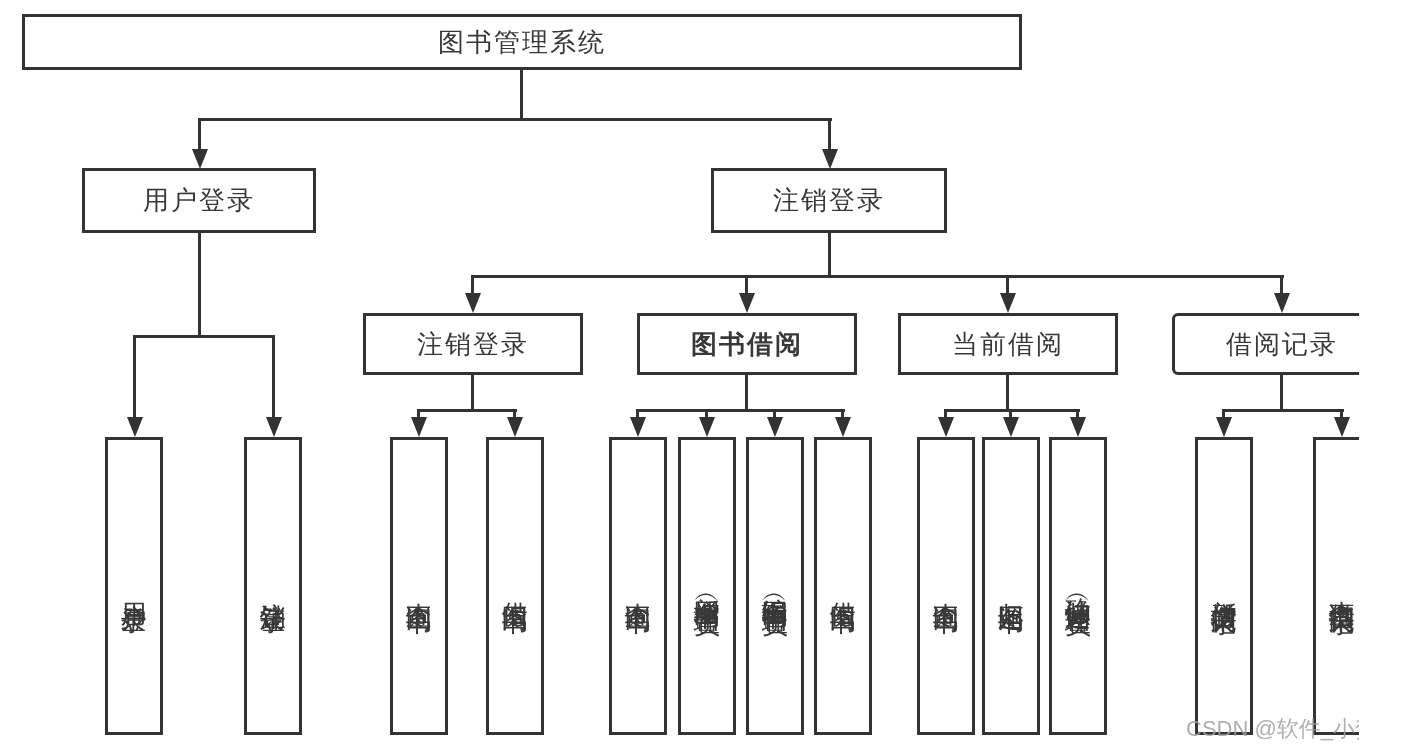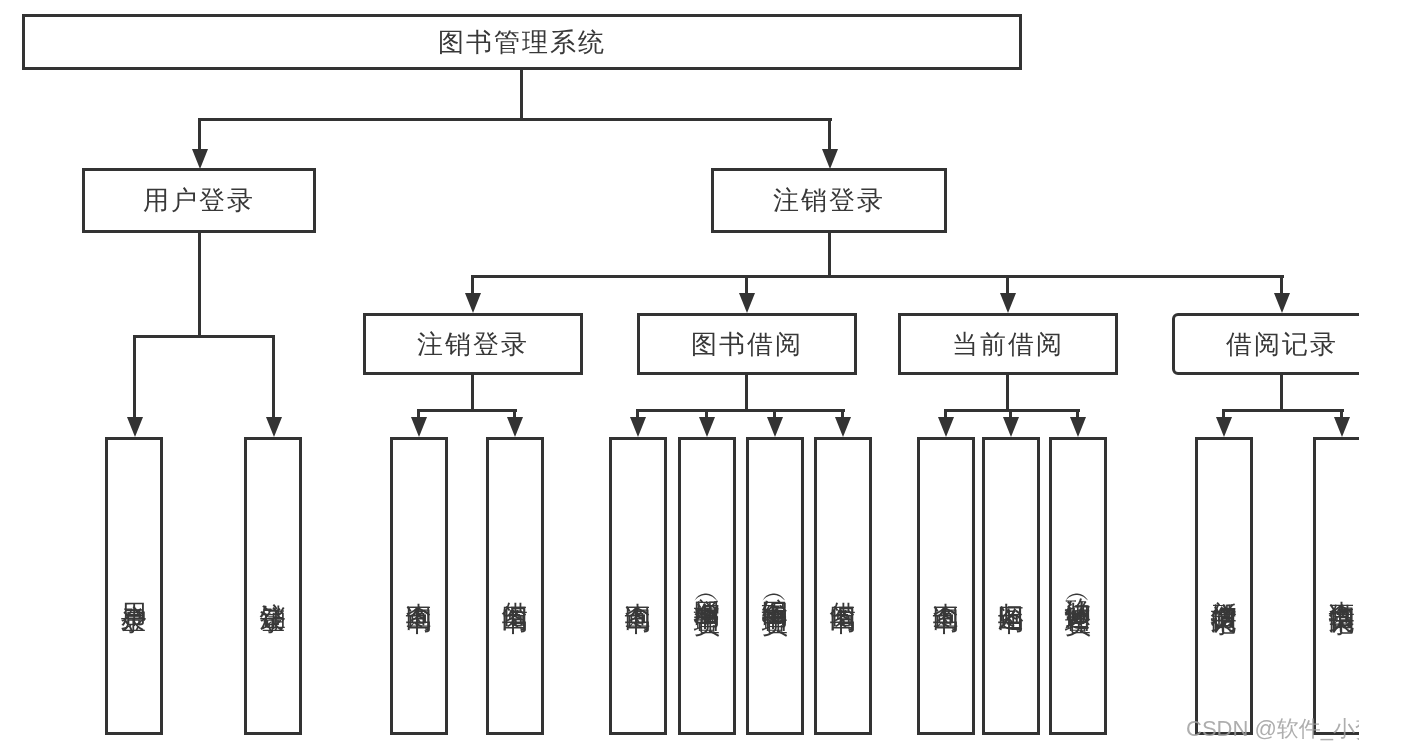--- a/index.html
+++ b/index.html
@@ -61,21 +61,21 @@
   <div class="line vline" style="left:471px; top:278px; height:20px;"></div>
   <div class="head" style="left:465px; top:293px;"></div>
   <div class="line vline" style="left:745px; top:278px; height:20px;"></div>
   <div class="head" style="left:739px; top:293px;"></div>
   <div class="line vline" style="left:1006px; top:278px; height:20px;"></div>
   <div class="head" style="left:1000px; top:293px;"></div>
   <div class="line vline" style="left:1280px; top:278px; height:20px;"></div>
   <div class="head" style="left:1274px; top:293px;"></div>
 
   <div class="box" style="left:363px; top:313px; width:220px; height:62px;">注销登录</div>
-  <div class="box" style="left:637px; top:313px; width:220px; height:62px;">图书借阅</div>
+  <div class="box" style="left:637px; top:313px; width:220px; height:62px;font-weight:bold;">图书借阅</div>
   <div class="box" style="left:898px; top:313px; width:220px; height:62px;text-align:center;">当前借阅</div>
   <div class="box" style="left:1172px; top:313px; width:220px; height:62px;border-radius:6px;">借阅记录</div>
 
   <div class="line vline" style="left:471px; top:375px; height:34px;"></div>
   <div class="line vline" style="left:745px; top:375px; height:34px;"></div>
   <div class="line vline" style="left:1006px; top:375px; height:34px;"></div>
   <div class="line vline" style="left:1280px; top:375px; height:34px;"></div>
 
   <div class="line hline" style="left:417px; top:409px; width:100px;"></div>
   <div class="line vline" style="left:417px; top:412px; height:8px;"></div>

